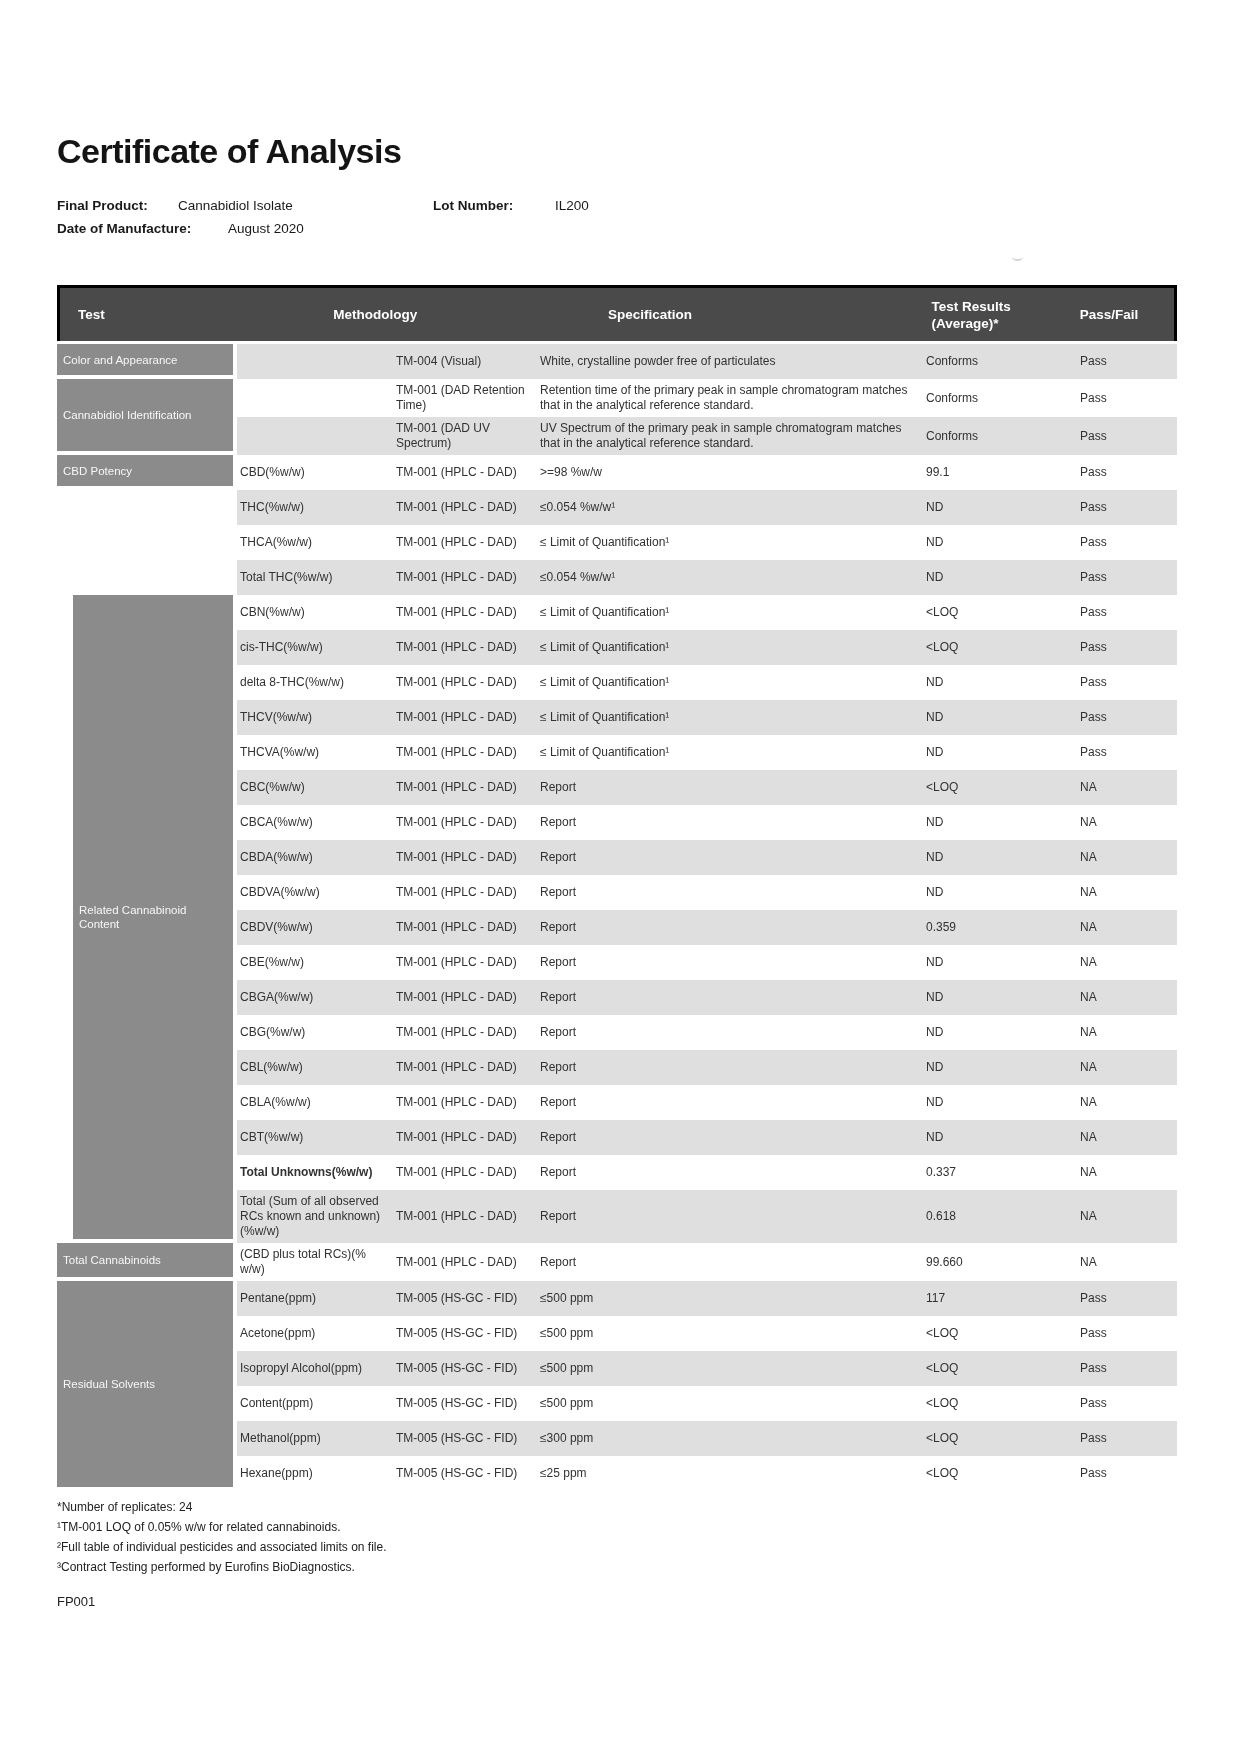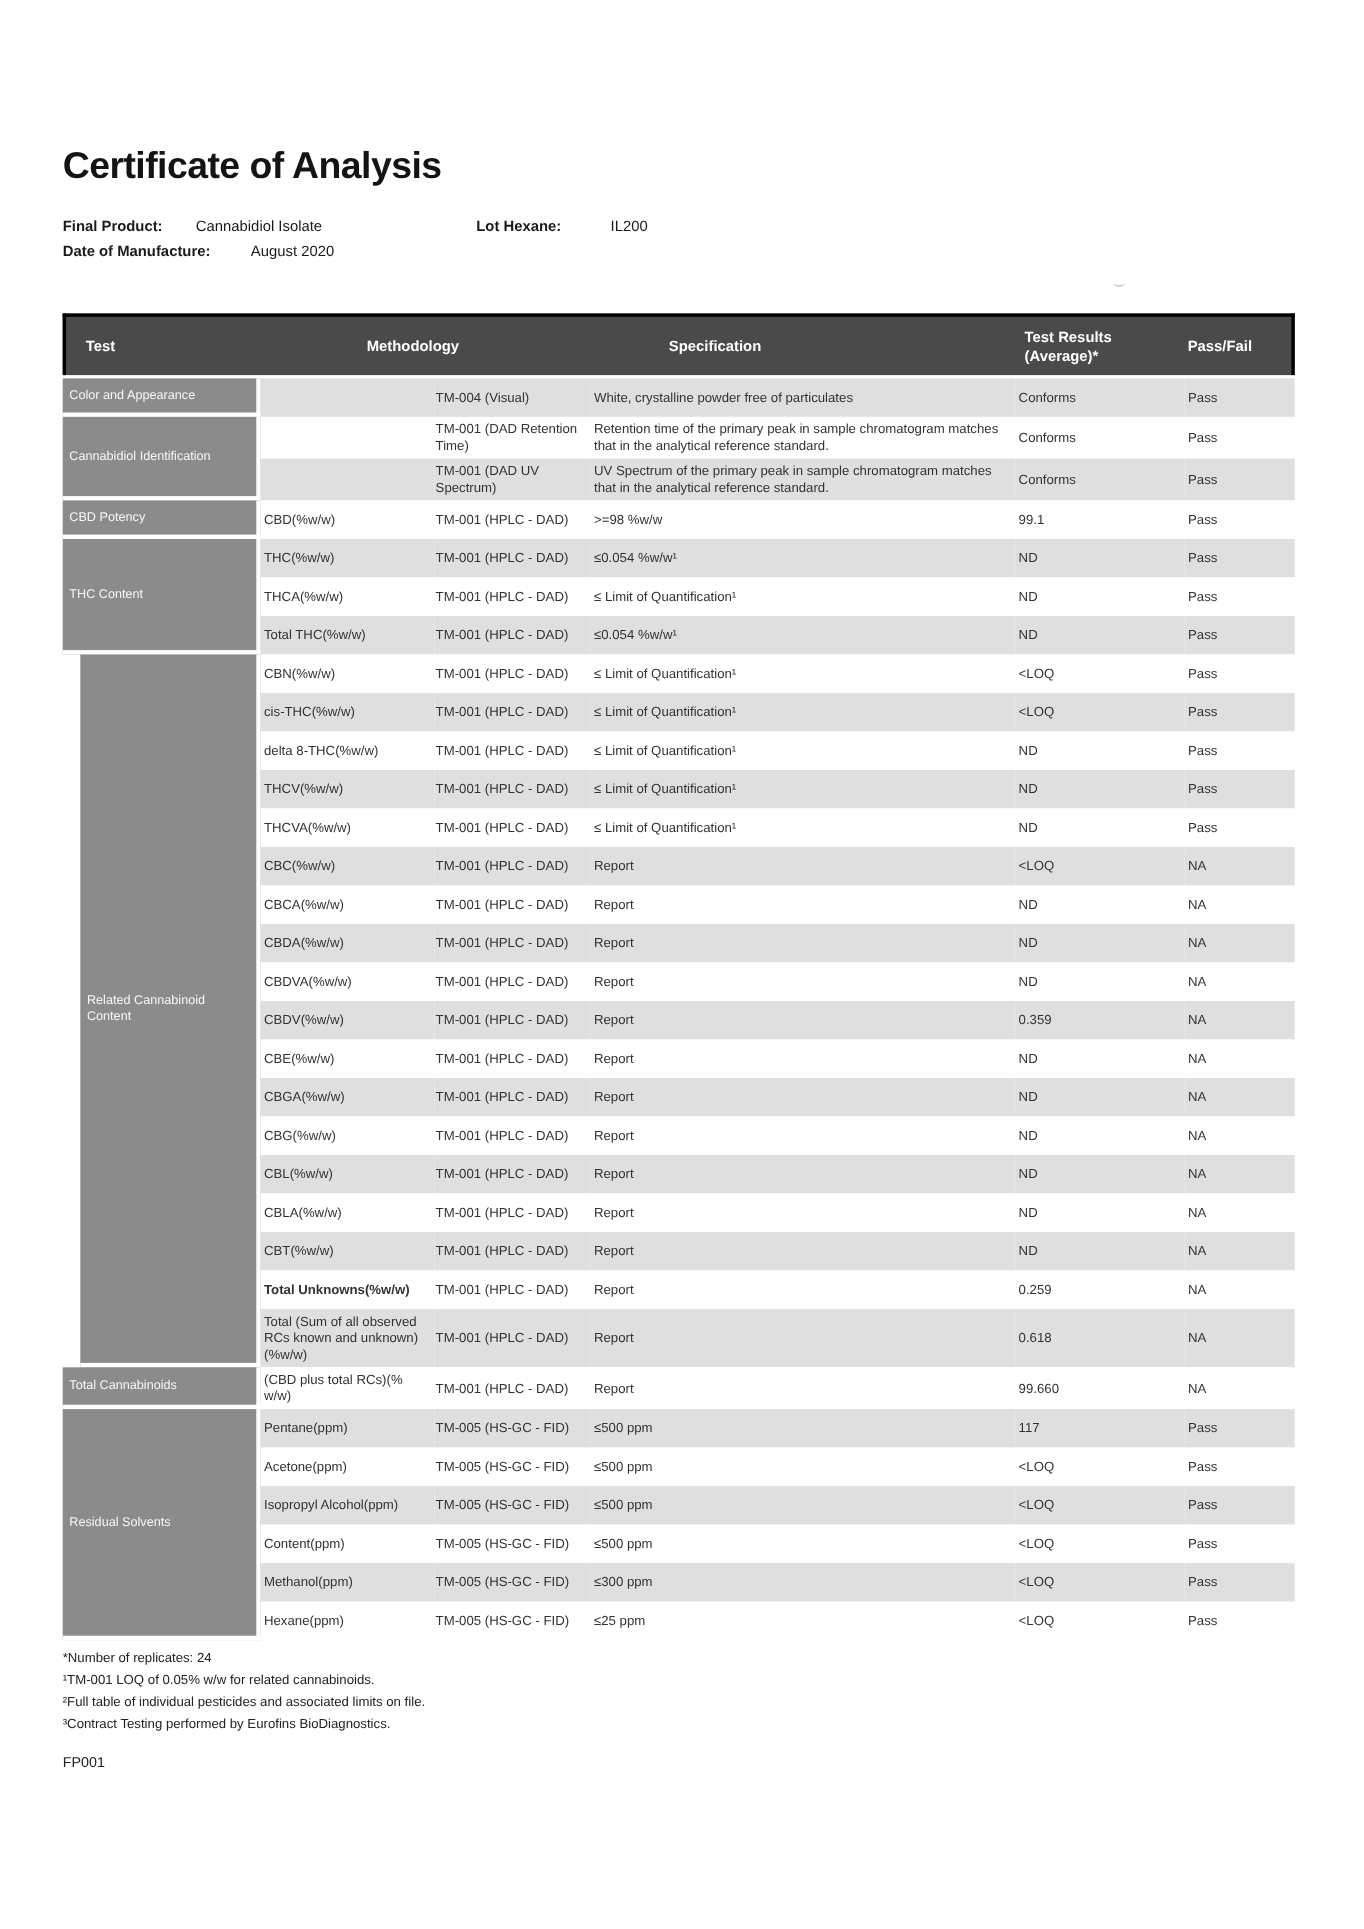--- a/index.html
+++ b/index.html
@@ -69,21 +69,21 @@
   .doc-code{margin-top:17px;font-size:13px;color:#222;}
 </style>
 </head>
 <body>
 
 <h1 class="doc-title">Certificate of Analysis</h1>
 
 <div class="meta">
   <span class="lbl m-fp-l">Final Product:</span>
   <span class="m-fp-v">Cannabidiol Isolate</span>
-  <span class="lbl m-lot-l">Lot Hexane:</span>
+  <span class="lbl m-lot-l">Lot Number:</span>
   <span class="m-lot-v">IL200</span>
   <span class="lbl m-dom-l">Date of Manufacture:</span>
   <span class="m-dom-v">August 2020</span>
   <span class="scan-artifact"></span>
 </div>
 
 <div class="coa-table">
   <div class="thead">
     <div class="th th-test">Test</div>
     <div class="th th-methodology">Methodology</div>
@@ -108,21 +108,20 @@
       <div class="cell c3 stripe-gray" style="grid-area: 3 / 3;">TM-001 (DAD UV Spectrum)</div>
       <div class="cell c4 stripe-gray" style="grid-area: 3 / 4;">UV Spectrum of the primary peak in sample chromatogram matches that in the analytical reference standard.</div>
       <div class="cell c5 stripe-gray" style="grid-area: 3 / 5;">Conforms</div>
       <div class="cell c6 stripe-gray" style="grid-area: 3 / 6;">Pass</div>
       <div class="group-label" style="grid-area: 4 / 1 / span 1;">CBD Potency</div>
       <div class="cell c2 stripe-white" style="grid-area: 4 / 2;">CBD(%w/w)</div>
       <div class="cell c3 stripe-white" style="grid-area: 4 / 3;">TM-001 (HPLC - DAD)</div>
       <div class="cell c4 stripe-white" style="grid-area: 4 / 4;">&gt;=98 %w/w</div>
       <div class="cell c5 stripe-white" style="grid-area: 4 / 5;">99.1</div>
       <div class="cell c6 stripe-white" style="grid-area: 4 / 6;">Pass</div>
-      <div class="group-label" style="grid-area: 5 / 1 / span 3;">THC Content</div>
       <div class="cell c2 stripe-gray" style="grid-area: 5 / 2;">THC(%w/w)</div>
       <div class="cell c3 stripe-gray" style="grid-area: 5 / 3;">TM-001 (HPLC - DAD)</div>
       <div class="cell c4 stripe-gray" style="grid-area: 5 / 4;">≤0.054 %w/w¹</div>
       <div class="cell c5 stripe-gray" style="grid-area: 5 / 5;">ND</div>
       <div class="cell c6 stripe-gray" style="grid-area: 5 / 6;">Pass</div>
       <div class="cell c2 stripe-white" style="grid-area: 6 / 2;">THCA(%w/w)</div>
       <div class="cell c3 stripe-white" style="grid-area: 6 / 3;">TM-001 (HPLC - DAD)</div>
       <div class="cell c4 stripe-white" style="grid-area: 6 / 4;">≤ Limit of Quantification¹</div>
       <div class="cell c5 stripe-white" style="grid-area: 6 / 5;">ND</div>
       <div class="cell c6 stripe-white" style="grid-area: 6 / 6;">Pass</div>
@@ -209,21 +208,21 @@
       <div class="cell c5 stripe-white" style="grid-area: 22 / 5;">ND</div>
       <div class="cell c6 stripe-white" style="grid-area: 22 / 6;">NA</div>
       <div class="cell c2 stripe-gray" style="grid-area: 23 / 2;">CBT(%w/w)</div>
       <div class="cell c3 stripe-gray" style="grid-area: 23 / 3;">TM-001 (HPLC - DAD)</div>
       <div class="cell c4 stripe-gray" style="grid-area: 23 / 4;">Report</div>
       <div class="cell c5 stripe-gray" style="grid-area: 23 / 5;">ND</div>
       <div class="cell c6 stripe-gray" style="grid-area: 23 / 6;">NA</div>
       <div class="cell c2 stripe-white" style="grid-area: 24 / 2; font-weight: bold;">Total Unknowns(%w/w)</div>
       <div class="cell c3 stripe-white" style="grid-area: 24 / 3;">TM-001 (HPLC - DAD)</div>
       <div class="cell c4 stripe-white" style="grid-area: 24 / 4;">Report</div>
-      <div class="cell c5 stripe-white" style="grid-area: 24 / 5;">0.259</div>
+      <div class="cell c5 stripe-white" style="grid-area: 24 / 5;">0.337</div>
       <div class="cell c6 stripe-white" style="grid-area: 24 / 6;">NA</div>
       <div class="cell c2 stripe-gray" style="grid-area: 25 / 2;">Total (Sum of all observed
 RCs known and unknown)
 (%w/w)</div>
       <div class="cell c3 stripe-gray" style="grid-area: 25 / 3;">TM-001 (HPLC - DAD)</div>
       <div class="cell c4 stripe-gray" style="grid-area: 25 / 4;">Report</div>
       <div class="cell c5 stripe-gray" style="grid-area: 25 / 5;">0.618</div>
       <div class="cell c6 stripe-gray" style="grid-area: 25 / 6;">NA</div>
       <div class="group-label" style="grid-area: 26 / 1 / span 1;">Total Cannabinoids</div>
       <div class="cell c2 stripe-white" style="grid-area: 26 / 2;">(CBD plus total RCs)(%

